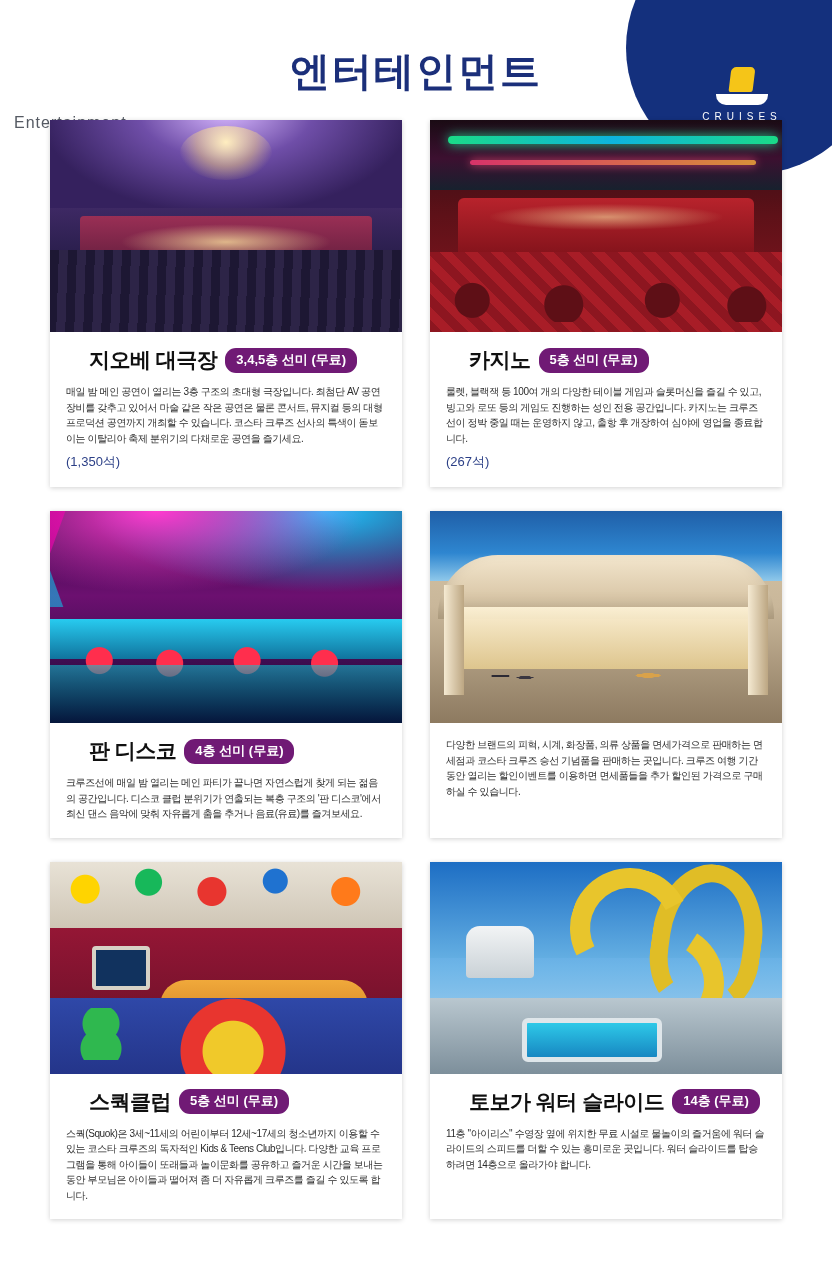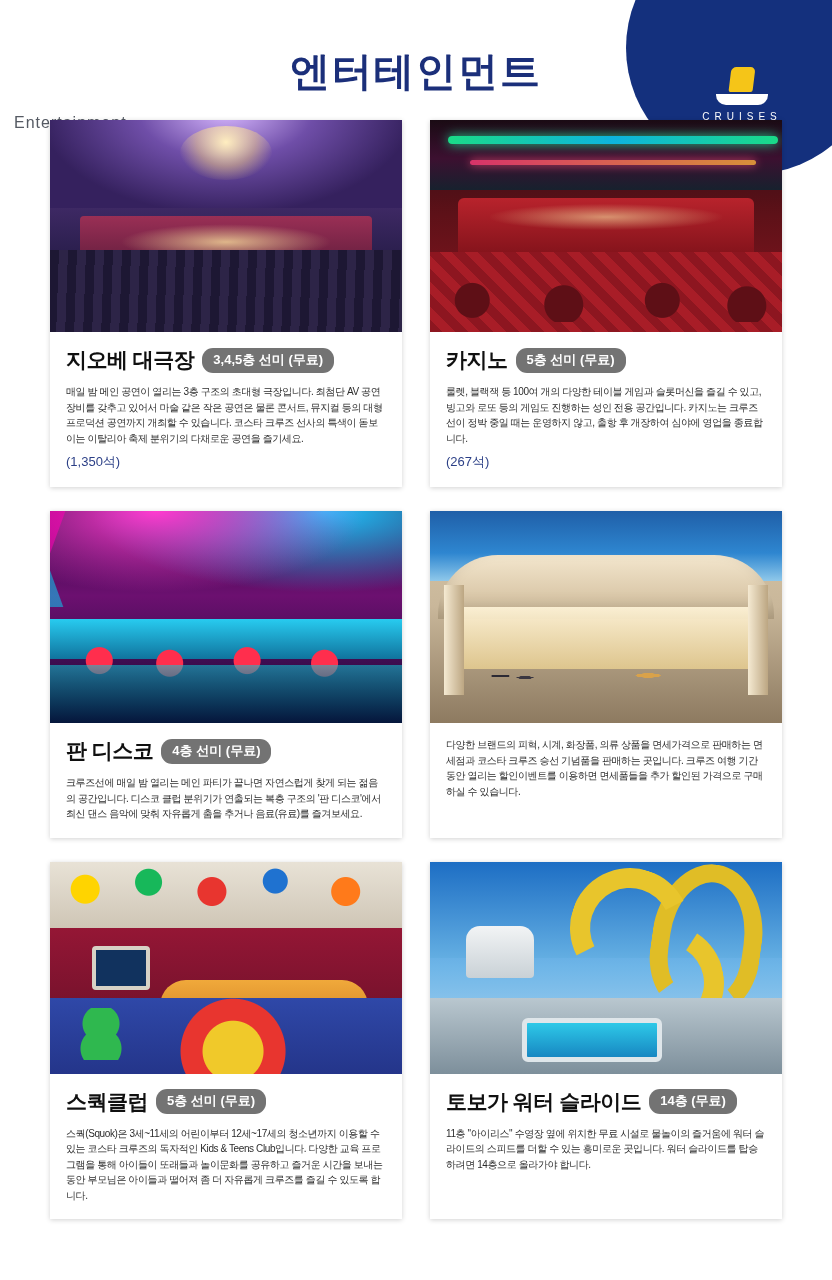--- a/index.html
+++ b/index.html
@@ -116,37 +116,38 @@
   }
   .card .body {
     padding: 14px 16px 16px 16px;
   }
   .card-head {
     display: flex;
     align-items: center;
     flex-wrap: wrap;
     gap: 8px;
     margin-bottom: 10px;
+    margin-left: 23px;
   }
   .card-title {
     font-size: 21px;
     font-weight: bold;
     color: #101010;
     letter-spacing: -0.5px;
   }
   .tag {
     display: inline-block;
     border-radius: 11px;
     padding: 3px 11px 4px 11px;
     font-size: 13px;
     font-weight: bold;
     color: #ffffff;
     white-space: nowrap;
   }
-  .tag.navy { background: #737373; }
+  .tag.navy { background: #701a75; }
   .tag.red  { background: #d2232a; }
   .desc {
     font-size: 10px;
     line-height: 1.55;
     color: #2c2c2c;
     letter-spacing: -0.4px;
   }
   .seats {
     margin-top: 7px;
     font-size: 13px;

